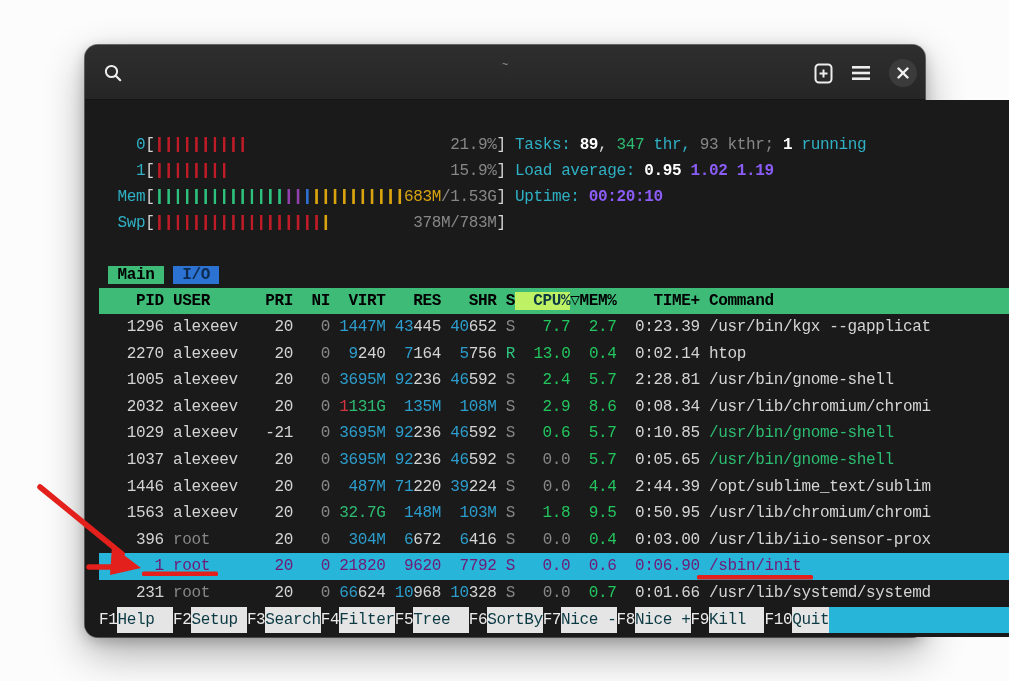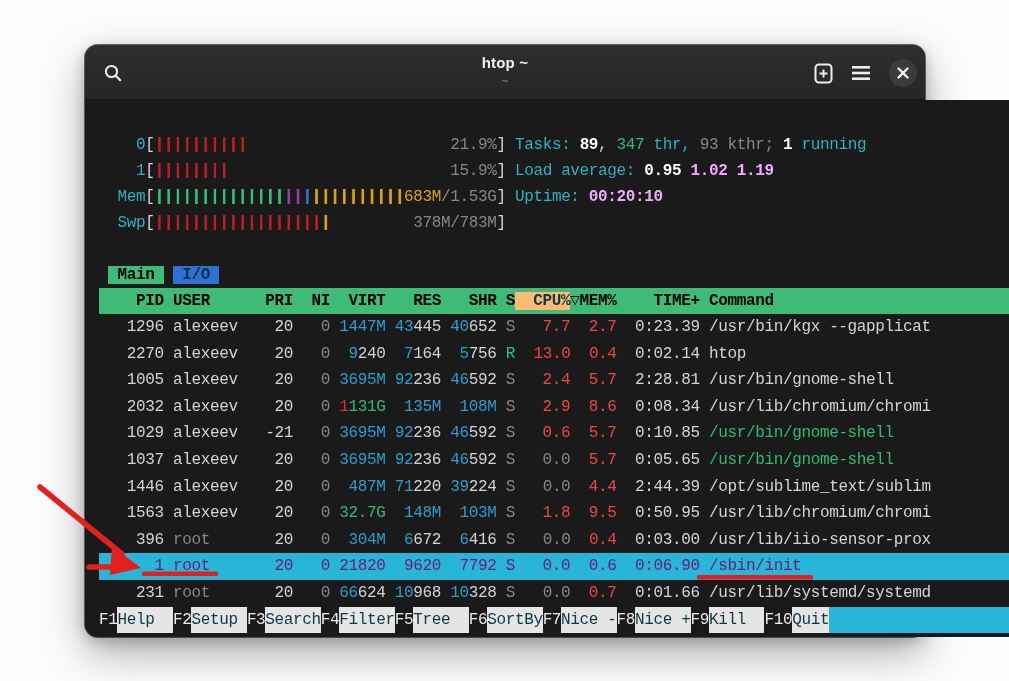--- a/index.html
+++ b/index.html
@@ -30,34 +30,34 @@
               padding:32px 0 0 14px;
               font-family:Liberation Mono, monospace; font-size:16px; letter-spacing:-0.36px; }
   .tline { height:26px; line-height:26px; white-space:pre; }
   .tline.row { height:26.6px; line-height:26.6px; }
   .tline.hdr-line { background:#3dbb77; }
   .tline.selected { background:#27b5d9; }
   .tline.fnrow { display:flex; }
 
   
   .c-fg{color:#d4d4d4} .c-plain{color:#d4d4d4}
-  .c-hi{color:#ef4444} .c-hib{color:#ffffff;font-weight:bold}
+  .c-hi{color:#22c55e} .c-hib{color:#ffffff;font-weight:bold}
   .c-gray{color:#878787}
-  .c-cyan{color:#2fb0c4} .c-cyanb{color:#f0abfc;font-weight:bold}
+  .c-cyan{color:#2fb0c4} .c-cyanb{color:#8b5cf6;font-weight:bold}
   .c-num{color:#2c9dcc}
   .c-green{color:#2ec27e} .c-greenv{color:#2dbd72}
   .c-redv{color:#d13440}
   .c-yellow{color:#d9a40e}
   .c-bar-red{color:#c01c28;font-weight:bold;text-shadow:.4px 0 currentColor}
   .c-bar-green{color:#2ec27e;font-weight:bold;text-shadow:.4px 0 currentColor}
   .c-bar-purple{color:#9141ac;font-weight:bold;text-shadow:.4px 0 currentColor}
   .c-bar-blue{color:#2e6fd4;font-weight:bold;text-shadow:.4px 0 currentColor}
   .c-bar-yellow{color:#d9a40e;font-weight:bold;text-shadow:.4px 0 currentColor}
   .c-hdr{color:#000000;font-weight:bold}
-  .c-hdr-sort{background:#fdba74;color:#0c3a44;font-weight:bold}
+  .c-hdr-sort{background:#bef264;color:#0c3a44;font-weight:bold}
   .c-sel{color:#701a75}
   .c-key{color:#ebebeb}
   .c-fnlbl{background:#e5e5e5;color:#0c3a44}
   .c-fnfill{background:#27b5d9;flex:1}
   .c-tab-active{background:#3dbb77;color:#000000;font-weight:bold}
   .c-tab-inactive{background:#2b72d3;color:#0e2b4e;font-weight:bold}
 
   
   .annot { position:absolute; left:0; top:0; width:1009px; height:681px; pointer-events:none; }
 </style>
@@ -70,21 +70,20 @@
 
     <div class="titlebar">
       <button class="tb-btn search">
         <svg width="22" height="22" viewBox="0 0 22 22">
           <circle cx="9.5" cy="9.5" r="5.6" fill="none" stroke="#ededed" stroke-width="2"></circle>
           <line x1="13.7" y1="13.7" x2="18.2" y2="18.2" stroke="#ededed" stroke-width="2.2" stroke-linecap="round"></line>
         </svg>
       </button>
 
       <div class="title-block">
-        <div class="title">htop ~</div>
         <div class="subtitle">~</div>
       </div>
 
       <button class="tb-btn newtab">
         <svg width="23" height="23" viewBox="0 0 23 23">
           <rect x="3.5" y="2.5" width="16" height="18" rx="3.5" fill="none" stroke="#ededed" stroke-width="2"></rect>
           <line x1="11.5" y1="7.5" x2="11.5" y2="15.5" stroke="#ededed" stroke-width="2"></line>
           <line x1="7.5" y1="11.5" x2="15.5" y2="11.5" stroke="#ededed" stroke-width="2"></line>
         </svg>
       </button>

